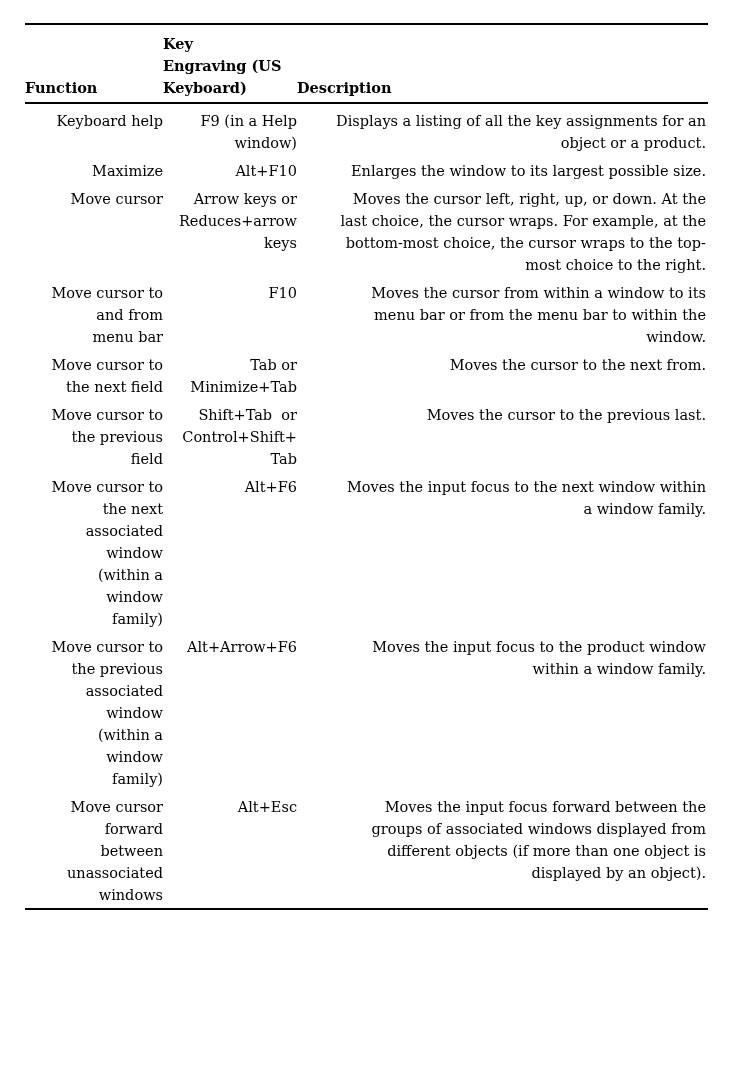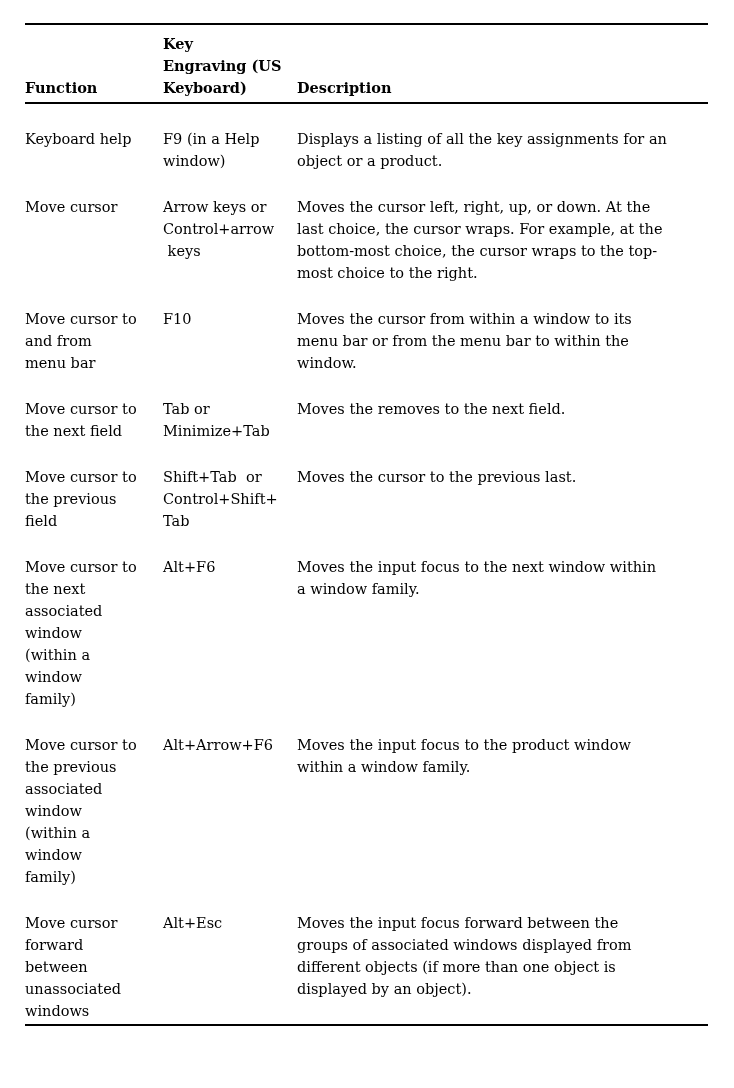--- a/index.html
+++ b/index.html
@@ -33,21 +33,22 @@
     white-space: pre-wrap;
   }
   thead th {
     font-weight: bold;
     vertical-align: bottom;
     border-bottom: 2px solid #000;
     padding: 8px 0 3px 0;
     margin-top: 8px;
   }
   tbody td {
-    padding-top: 24px;
+    padding-top: 6px;
+    text-align: right;
   }
   tbody tr:last-child td {
     padding-bottom: 2px;
   }
   td.cell-desc, th.head-desc { padding-right: 2px; }
 </style>
 </head>
 <body>
 
 <div class="page">
@@ -68,44 +69,49 @@
     </thead>
     <tbody>
       <tr>
         <td class="cell-function">Keyboard help</td>
         <td class="cell-key">F9 (in a Help
 window)</td>
         <td class="cell-desc">Displays a listing of all the key assignments for an
 object or a product.</td>
       </tr>
       <tr>
+        <td class="cell-function">Maximize</td>
+        <td class="cell-key">Alt+F10</td>
+        <td class="cell-desc">Enlarges the window to its largest possible size.</td>
+      </tr>
+      <tr>
         <td class="cell-function">Move cursor</td>
         <td class="cell-key">Arrow keys or
-Control+arrow
+Reduces+arrow
  keys</td>
         <td class="cell-desc">Moves the cursor left, right, up, or down. At the
 last choice, the cursor wraps. For example, at the
 bottom-most choice, the cursor wraps to the top-
 most choice to the right.</td>
       </tr>
       <tr>
         <td class="cell-function">Move cursor to
 and from
 menu bar</td>
         <td class="cell-key">F10</td>
         <td class="cell-desc">Moves the cursor from within a window to its
 menu bar or from the menu bar to within the
 window.</td>
       </tr>
       <tr>
         <td class="cell-function">Move cursor to
 the next field</td>
         <td class="cell-key">Tab or
 Minimize+Tab</td>
-        <td class="cell-desc">Moves the removes to the next field.</td>
+        <td class="cell-desc">Moves the cursor to the next from.</td>
       </tr>
       <tr>
         <td class="cell-function">Move cursor to
 the previous
 field</td>
         <td class="cell-key">Shift+Tab  or
 Control+Shift+
 Tab</td>
         <td class="cell-desc">Moves the cursor to the previous last.</td>
       </tr>

